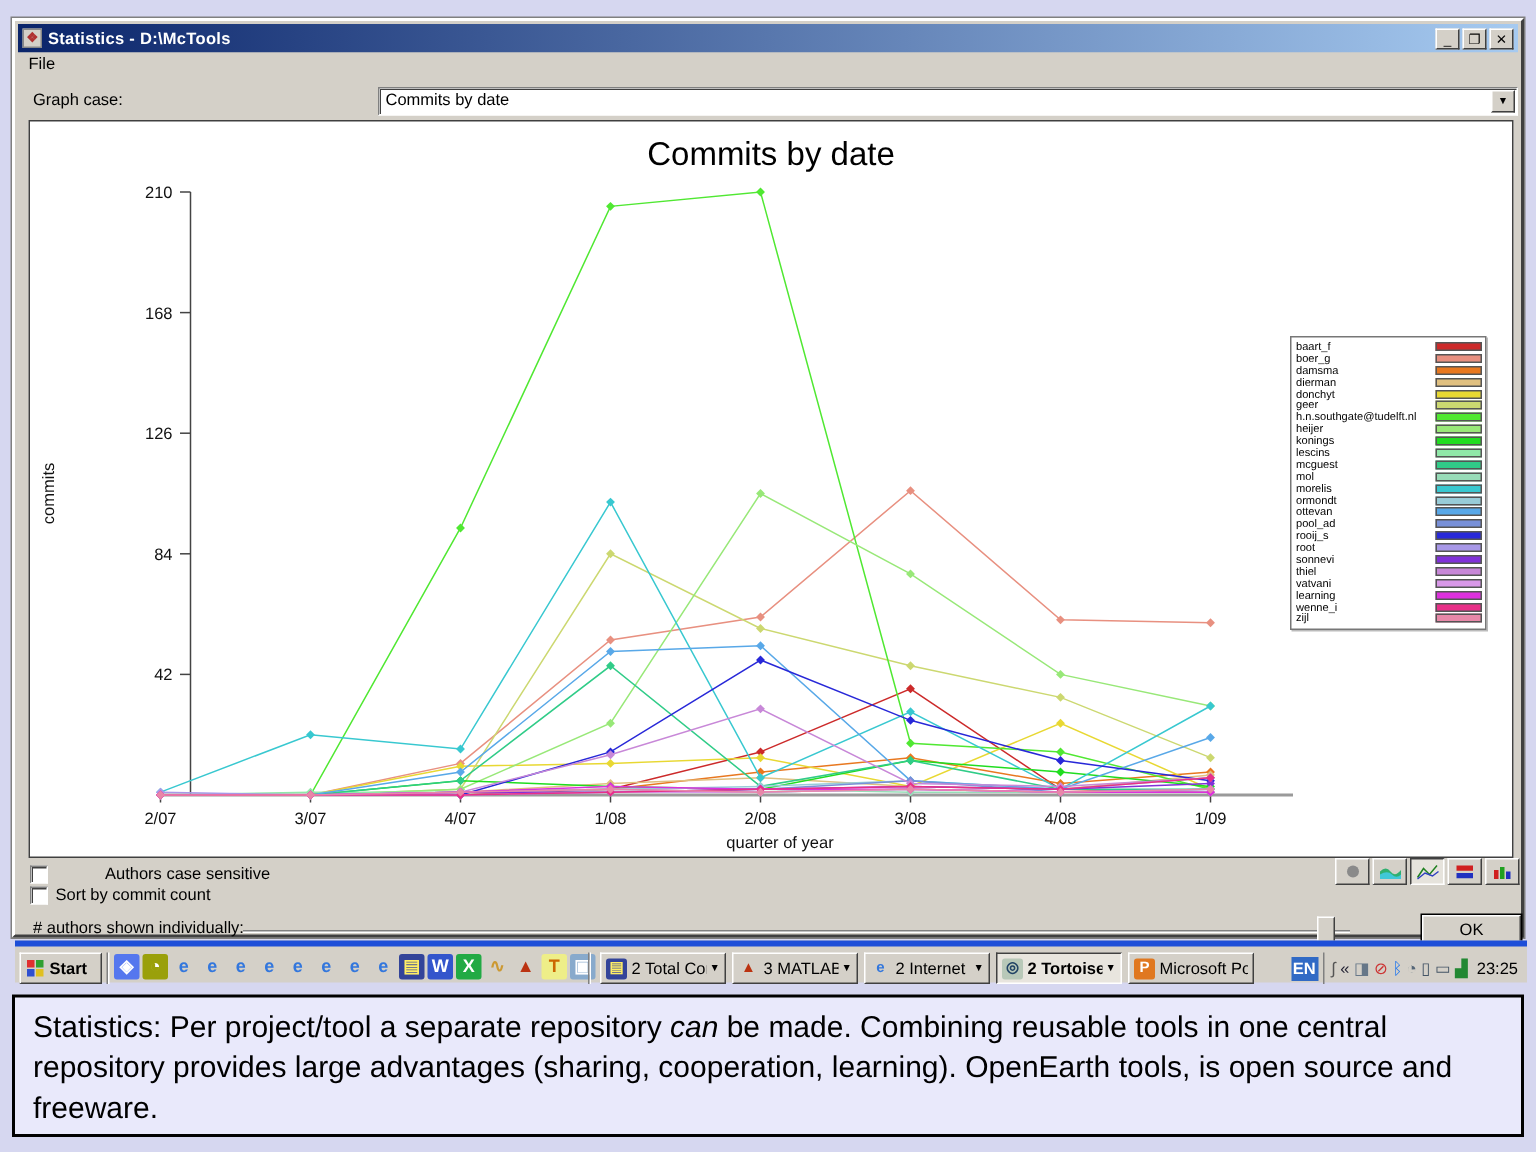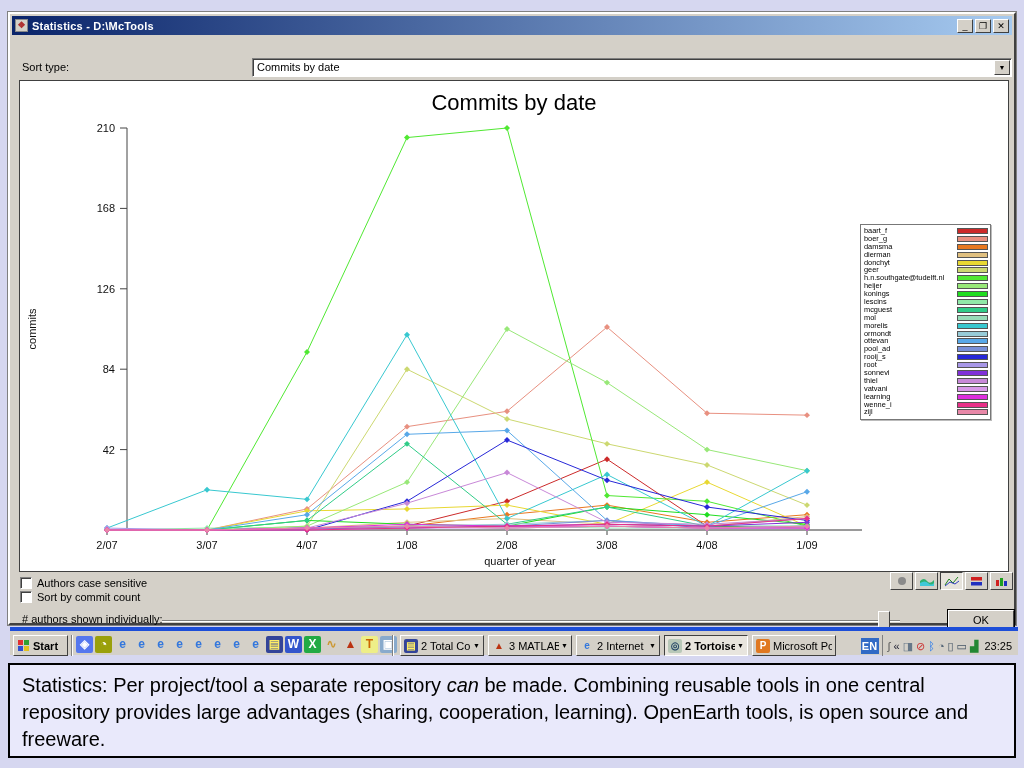--- a/index.html
+++ b/index.html
@@ -94,22 +94,25 @@
     <div class="titlebar">
       <div class="title-icon">❖</div>
       <div class="title-text">Statistics - D:\McTools</div>
       <div class="title-btns" id="title-btns">
           <div class="win-btn">_</div>
           <div class="win-btn">❐</div>
           <div class="win-btn">✕</div>
         </div>
     </div>
 
-
-    <div class="toolrow-label">Sort type:</div>
+    <div class="menubar">
+      <div class="menu-item">File</div>
+    </div>
+
+    <div class="toolrow-label">Graph case:</div>
     <div class="combo">
       <span>Commits by date</span>
       <div class="combo-arrow">▼</div>
     </div>
 
     <div class="chartpanel">
       <div class="chart-title">Commits by date</div>
       <svg id="chart-svg" width="988" height="490">
           <line x1="107" y1="47" x2="107" y2="449" stroke="#444" stroke-width="1"></line>
           <line x1="87" y1="449" x2="842" y2="449" stroke="#9a9a9a" stroke-width="2"></line>
@@ -451,21 +454,21 @@
             <span class="legend-name">wenne_i</span>
             <span class="legend-swatch" style="background: rgb(232, 48, 136);"></span>
           </div>
           <div class="legend-row">
             <span class="legend-name">zijl</span>
             <span class="legend-swatch" style="background: rgb(232, 136, 168);"></span>
           </div>
         </div>
     </div>
 
-    <div class="checkrow" style="top:563px;">
+    <div class="checkrow" style="top:563px;gap:33px;">
       <div class="checkbox"></div>
       <span>Authors case sensitive</span>
     </div>
     <div class="checkrow" style="top:577px;">
       <div class="checkbox"></div>
       <span>Sort by commit count</span>
     </div>
     <div class="authors-label"># authors shown individually:</div>
     <div class="slider-groove"></div>
     <div class="slider-handle"></div>

